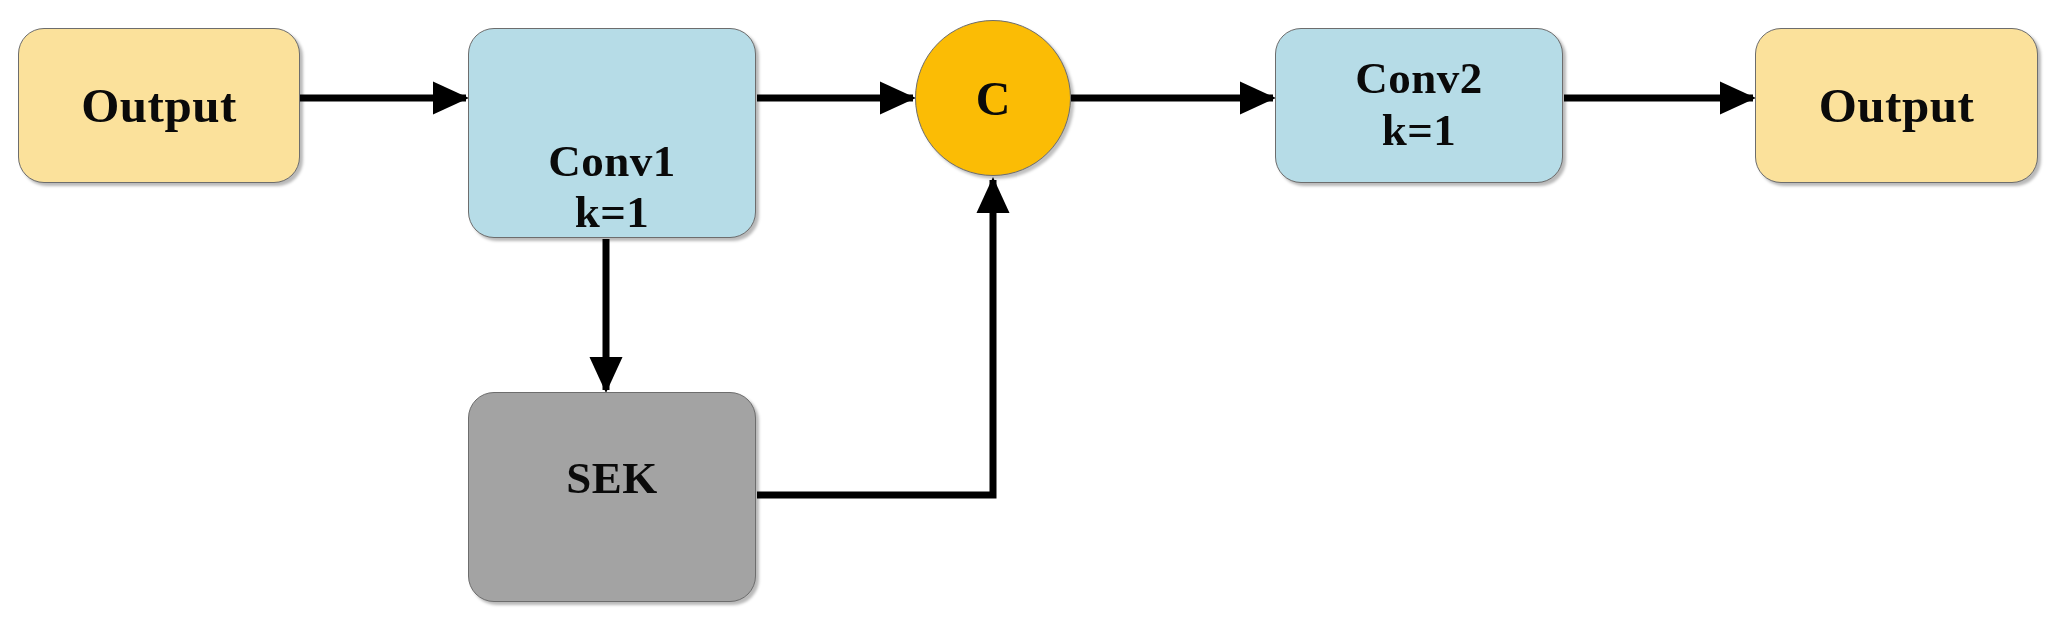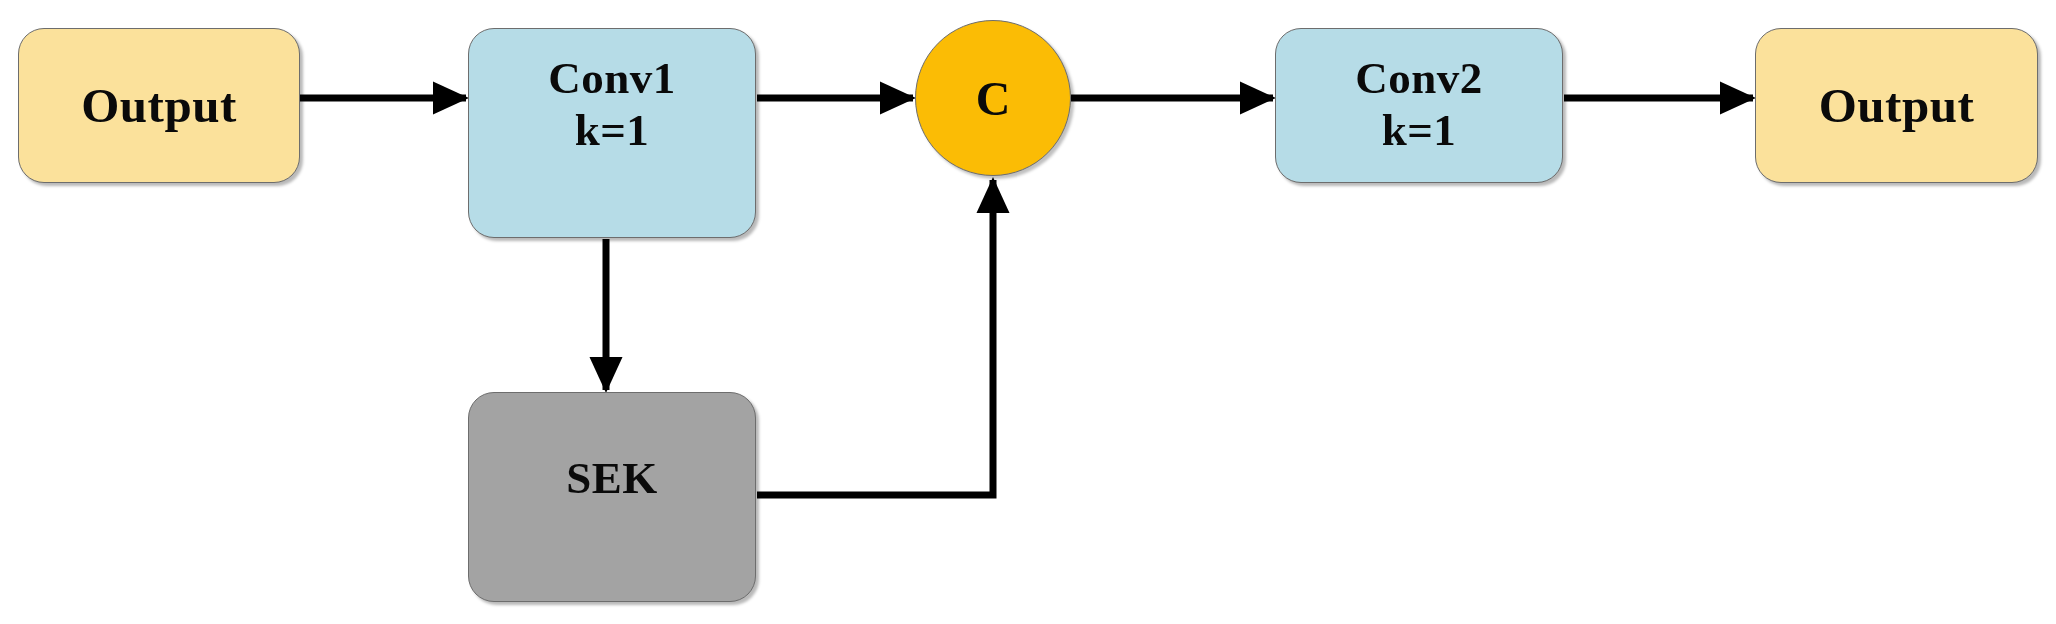--- a/index.html
+++ b/index.html
@@ -48,21 +48,21 @@
 
   .node-label { display: block; }
 
   #node-input {
     left: 18px; top: 28px; width: 282px; height: 155px;
     font-size: 49px;
   }
   #node-conv1 {
     left: 468px; top: 28px; width: 288px; height: 210px;
     font-size: 45px;
-    justify-content: flex-start;
+    justify-content: flex-end;
     padding-top: 26px;
   }
   #node-conv1 .node-label.line2 { margin-top: 4px; }
 
   #node-conv2 {
     left: 1275px; top: 28px; width: 288px; height: 155px;
     font-size: 45px;
     justify-content: flex-start;
     padding-top: 26px;
   }

